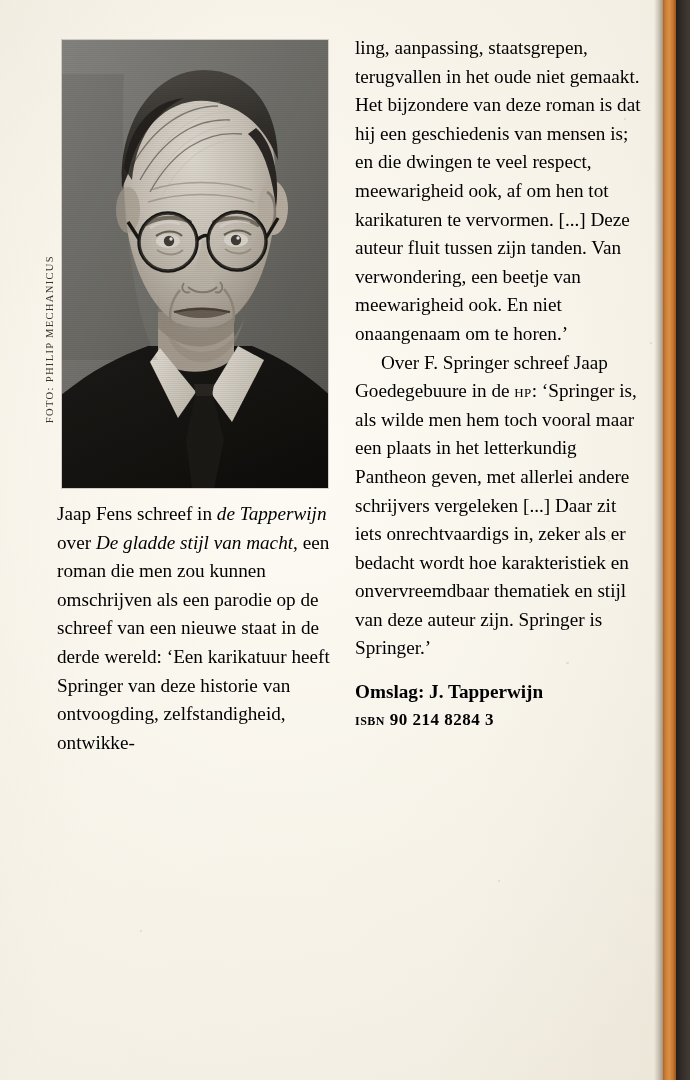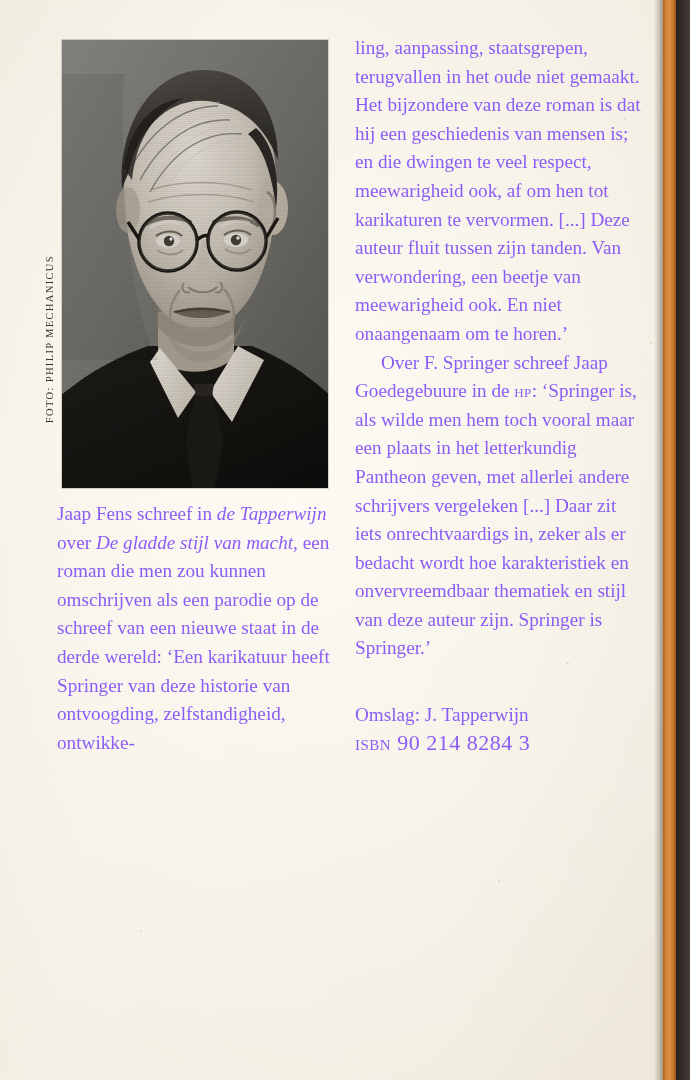--- a/index.html
+++ b/index.html
@@ -94,21 +94,21 @@
     color: #3b342c;
     text-transform: uppercase;
   }
 
   
   .col {
     position: absolute;
     font-size: 19.2px;
     line-height: 28.6px;
     text-align: left;
-    color: #8b5cf6;
+    color: #000000;
   }
   #col-left {
     left: 57px;
     top: 500px;
     width: 278px;
   }
   #col-right {
     left: 355px;
     top: 34px;
     width: 286px;
@@ -117,29 +117,30 @@
   .col p.indented { text-indent: 1.35em; }
   .col .it { font-style: italic; }
 
   .sc {
     font-variant: small-caps;
     text-transform: lowercase;
     letter-spacing: 0.4px;
   }
 
   #colophon {
-    margin-top: 38px;
+    margin-top: 15px;
     line-height: 28.2px;
+    font-weight: bold;
   }
   #colophon .line { display: block; }
   #colophon .idline {
     font-variant: small-caps;
     text-transform: lowercase;
     letter-spacing: 0.5px;
-    font-size: 22px;
+    font-size: 17px;
   }
 
   
   .speck {
     position: absolute;
     background: #c9bfae;
     border-radius: 50%;
     opacity: 0.5;
     pointer-events: none;
   }

